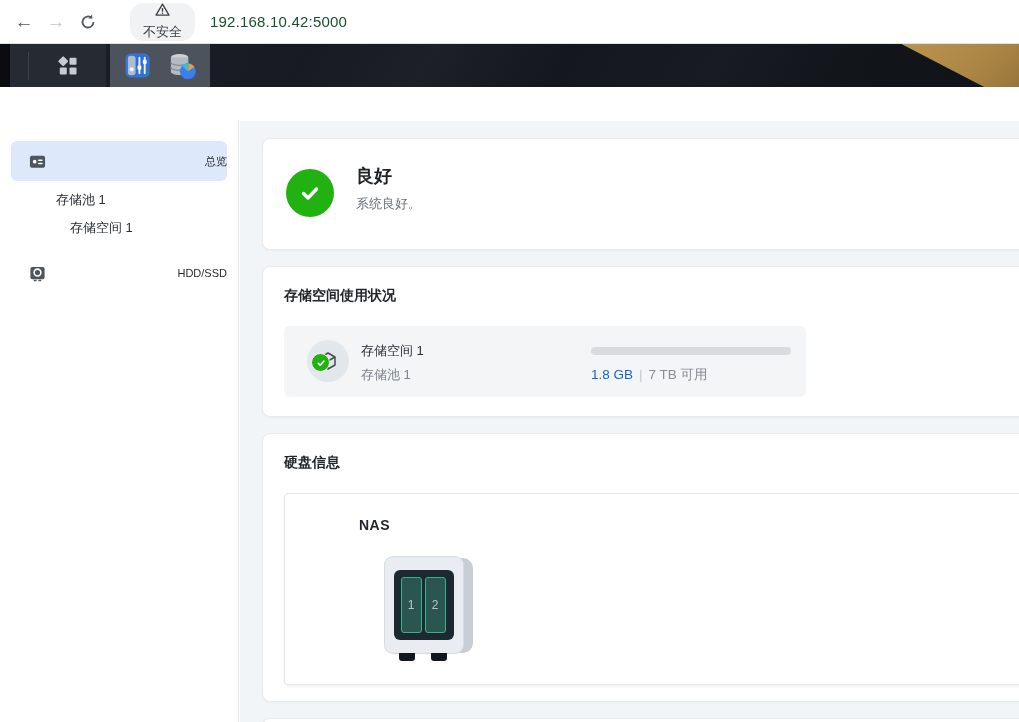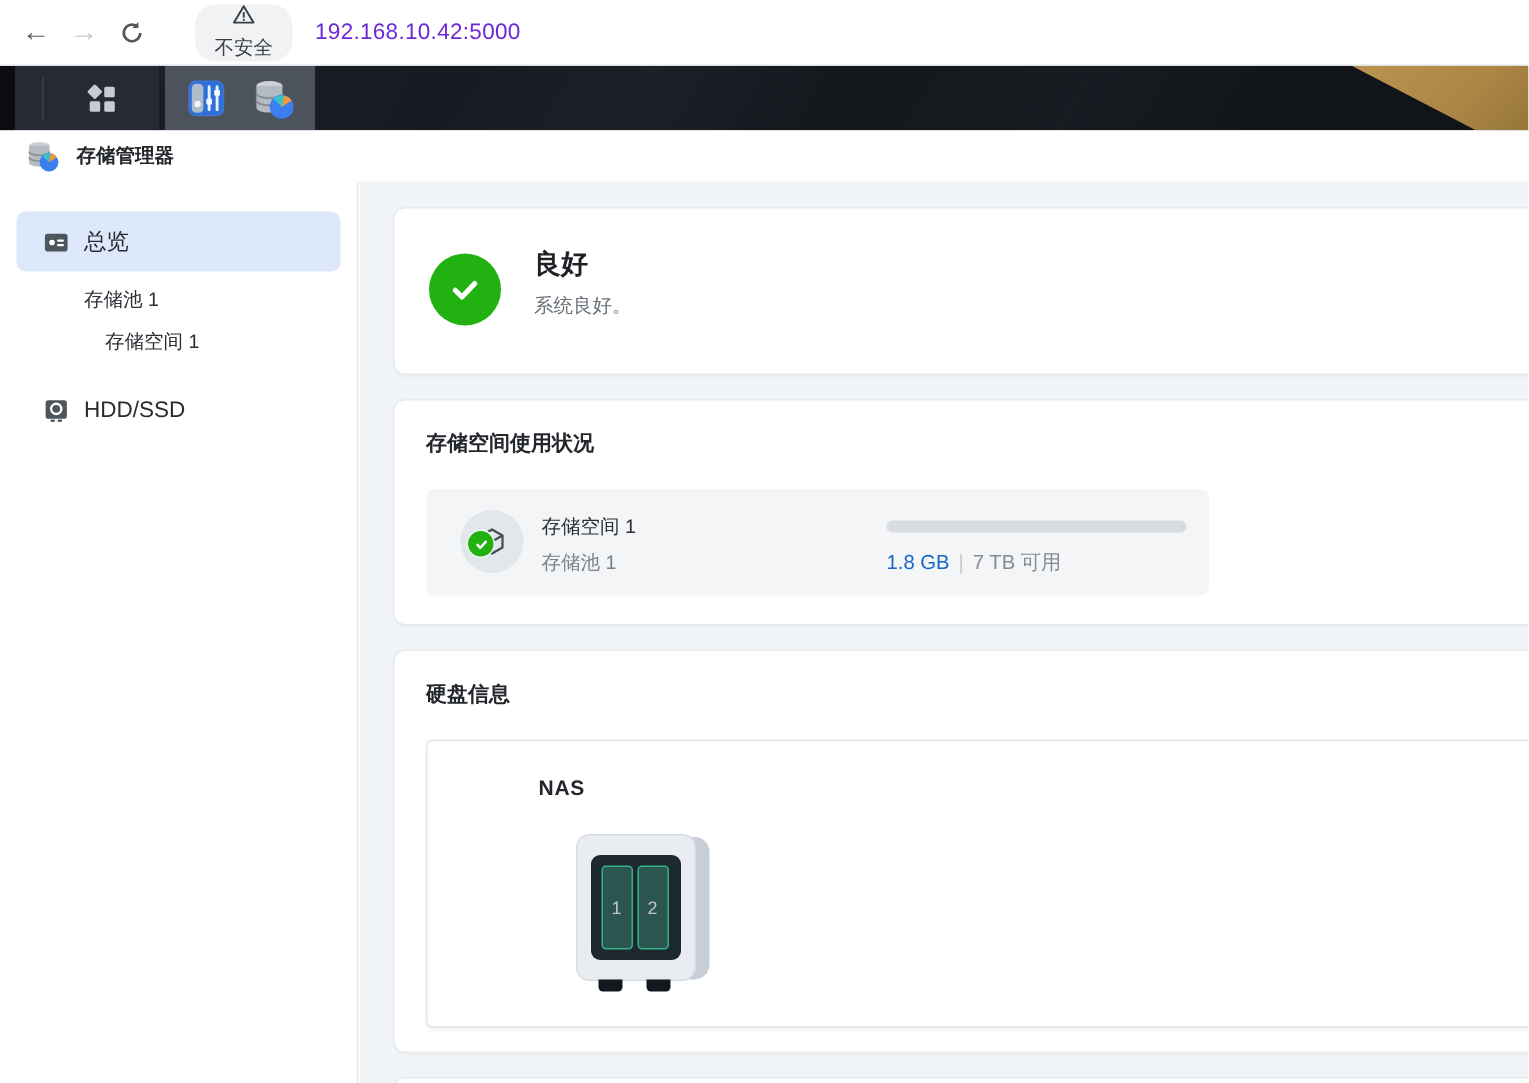--- a/index.html
+++ b/index.html
@@ -9,21 +9,21 @@
   
   .browser-bar{position:absolute;left:0;top:0;width:100%;height:43px;background:#fff;
                border-bottom:1px solid #dfe2e6;display:flex;align-items:center;}
   .nav-btn{width:32px;height:32px;display:flex;align-items:center;justify-content:center;
            font-size:19px;color:#54585e;border-radius:50%;}
   .nav-btn.back{margin-left:8px;}
   .nav-btn.fwd{color:#c1c5ca;}
   .chip{margin-left:26px;height:38px;border-radius:14px;background:#f0f2f4;display:flex;
         align-items:center;padding:0 13px;gap:7px;flex-direction:column;}
   .chip-text{font-size:13px;color:#3a3f45;}
-  .url-text{margin-left:15px;font-size:15px;color:#6d28d9;letter-spacing:.2px;}
+  .url-text{margin-left:15px;font-size:15px;color:#14532d;letter-spacing:.2px;}
 
   
   .desktop-strip{position:absolute;left:0;top:44px;width:100%;height:43px;
     background:linear-gradient(115deg,#1c2027 0%,#15181e 45%,#101318 100%);}
   .strip-streak{position:absolute;inset:0;
     background:linear-gradient(120deg,transparent 30%,rgba(120,130,150,.07) 42%,transparent 55%,rgba(120,130,150,.05) 70%,transparent 82%);}
   .gold-corner{position:absolute;right:0;top:0;width:120px;height:43px;
     background:linear-gradient(135deg,#bb9450 0%,#ac8645 60%,#97763c 100%);
     clip-path:polygon(2% 0,100% 0,100% 100%,71% 100%);}
   .tb-edge{position:absolute;left:0;top:0;width:10px;height:43px;background:#0a0c10;}
@@ -39,21 +39,21 @@
   .app-window{position:absolute;left:0;top:87px;width:100%;bottom:0;background:#fff;}
   .titlebar{position:absolute;left:0;top:0;width:100%;height:34px;background:#fff;
             border-bottom:1px solid #e7eaed;display:flex;align-items:center;}
   .titlebar .app-ico{margin-left:17px;}
   .title-text{margin-left:11px;font-size:13px;font-weight:bold;color:#24282d;}
 
   
   .sidebar{position:absolute;left:0;top:34px;bottom:0;width:239px;background:#fff;
            border-right:1px solid #e3e7ea;box-sizing:border-box;}
   .side-item{display:flex;align-items:center;height:40px;margin:0 11px;border-radius:6px;
-             padding-left:18px;box-sizing:border-box;position:relative;font-size:15px;color:#272c31;}
+             padding-left:18px;box-sizing:border-box;position:relative;font-size:11px;color:#272c31;justify-content:space-between;}
   .side-item.selected{background:#dde9fa;}
   .side-item .s-ico{width:17px;height:17px;margin-right:10px;flex:0 0 auto;}
   .side-sub{height:26px;display:flex;align-items:center;font-size:13px;color:#2b3036;}
   .chev{position:absolute;right:15px;top:13px;}
 
   
   .content{position:absolute;left:240px;top:34px;right:0;bottom:0;background:#f2f5f8;
            overflow:hidden;padding:17px 0 12px 22px;box-sizing:border-box;}
   .card{background:#fff;border:1px solid #e8ebee;border-radius:8px;margin:0 -14px 16px 0;
         box-shadow:0 1px 2px rgba(30,40,60,.04);position:relative;box-sizing:border-box;}
@@ -163,32 +163,20 @@
           <circle cx="20.5" cy="20" r="8.2" fill="#3b7ef0"></circle>
           <path d="M20.5 20 L14.7 14.4 A8.2 8.2 0 0 1 22 12z" fill="#35c2c9"></path>
           <path d="M20.5 20 L22 12 A8.2 8.2 0 0 1 27.3 15.5z" fill="#f29a38"></path>
         </svg>
       </div>
     </div>
   </div>
 
   <div class="app-window">
 
-    <div class="titlebar">
-      <svg class="app-ico" width="23" height="22" viewBox="0 0 30 29">
-        <ellipse cx="12" cy="5.5" rx="9" ry="3.4" fill="#ccd2d8"></ellipse>
-        <path d="M3 5.5v15c0 1.9 4 3.4 9 3.4s9-1.5 9-3.4v-15z" fill="#b4bbc2"></path>
-        <path d="M3 10.5c0 1.9 4 3.4 9 3.4s9-1.5 9-3.4" fill="none" stroke="#888f98" stroke-width="1.4"></path>
-        <path d="M3 15.5c0 1.9 4 3.4 9 3.4s9-1.5 9-3.4" fill="none" stroke="#888f98" stroke-width="1.4"></path>
-        <circle cx="20.5" cy="20" r="8.2" fill="#3b7ef0"></circle>
-        <path d="M20.5 20 L14.7 14.4 A8.2 8.2 0 0 1 22 12z" fill="#35c2c9"></path>
-        <path d="M20.5 20 L22 12 A8.2 8.2 0 0 1 27.3 15.5z" fill="#f29a38"></path>
-      </svg>
-      <span class="title-text">存储管理器</span>
-    </div>
 
     <div class="sidebar">
       <div class="side-item selected" style="margin-top:20px;">
         <svg class="s-ico" viewBox="0 0 18 18">
           <rect x="1" y="3" width="16" height="12.5" rx="2" fill="#4d555d"></rect>
           <circle cx="6" cy="9.2" r="2" fill="#fff"></circle>
           <rect x="9.5" y="7" width="5" height="1.6" rx=".8" fill="#fff"></rect>
           <rect x="9.5" y="10.2" width="5" height="1.6" rx=".8" fill="#fff"></rect>
         </svg>
         <span>总览</span>

